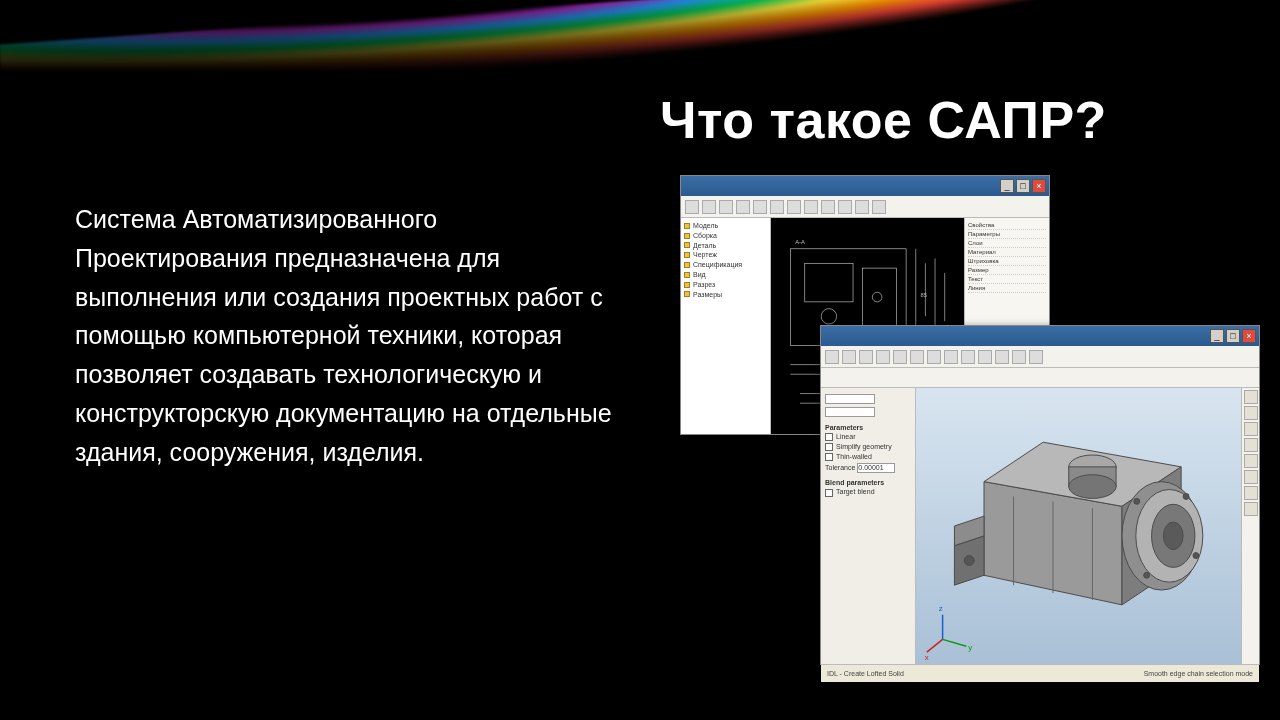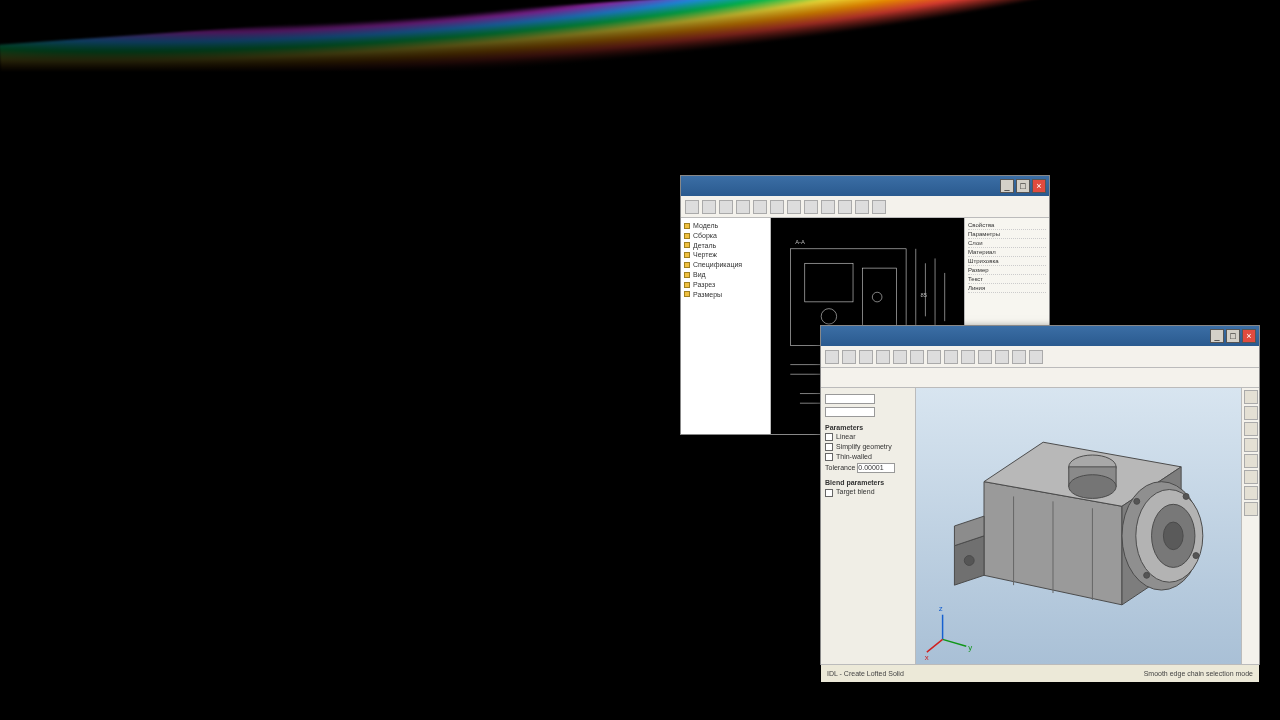--- a/index.html
+++ b/index.html
@@ -208,21 +208,23 @@
     border: 1px solid #aaa;
   }
 </style>
 </head>
 <body>
 
 <div class="slide">
 
   <div class="rainbow-band"></div>
 
-
+  <h1 class="title">Что такое САПР?</h1>
+
+  <p class="body-text">Система Автоматизированного Проектирования предназначена для выполнения или создания проектных работ с помощью компьютерной техники, которая позволяет создавать технологическую и конструкторскую документацию на отдельные здания, сооружения, изделия.</p>
 
   <div class="imgs">
 
     <div class="cad-window back">
       <div class="titlebar">
         <div class="wbtn">_</div>
         <div class="wbtn">□</div>
         <div class="wbtn close">×</div>
       </div>
       <div class="toolbar">

